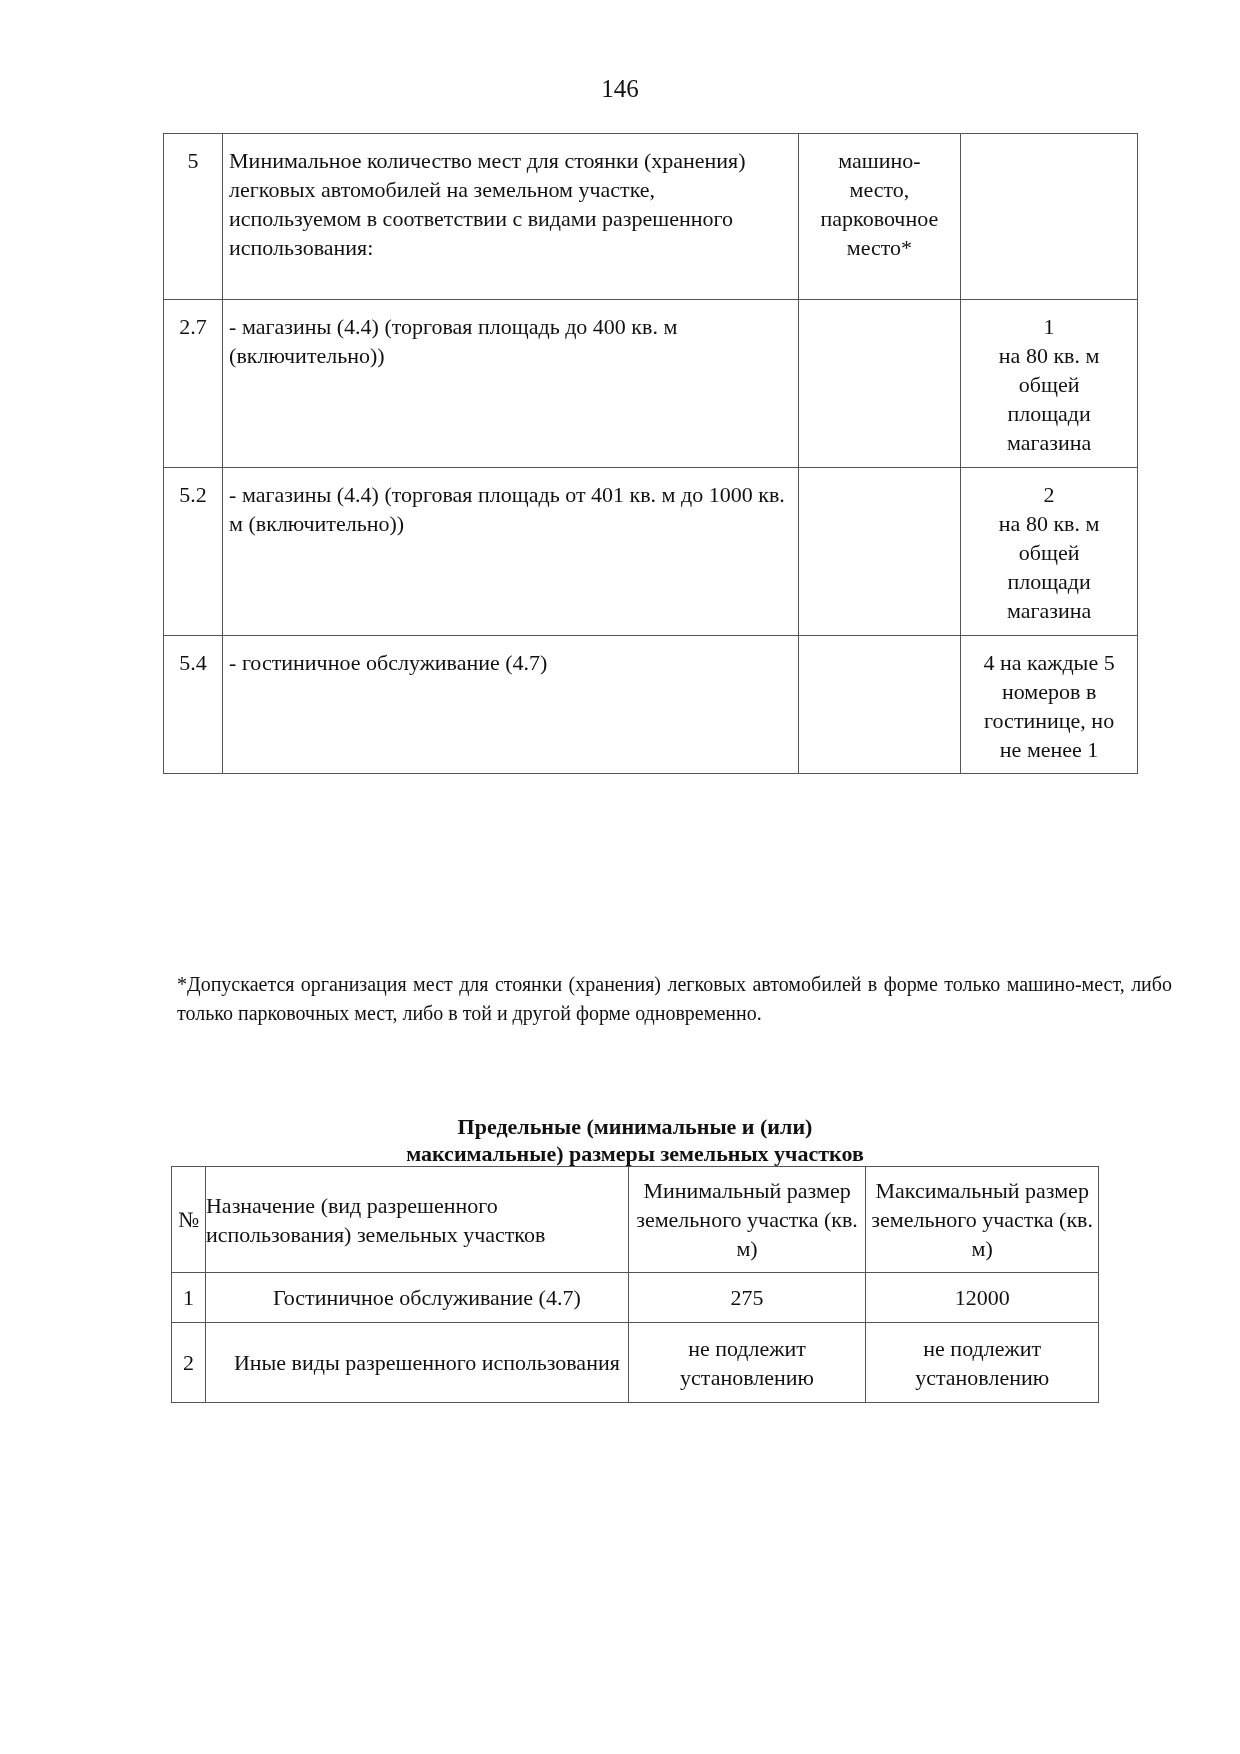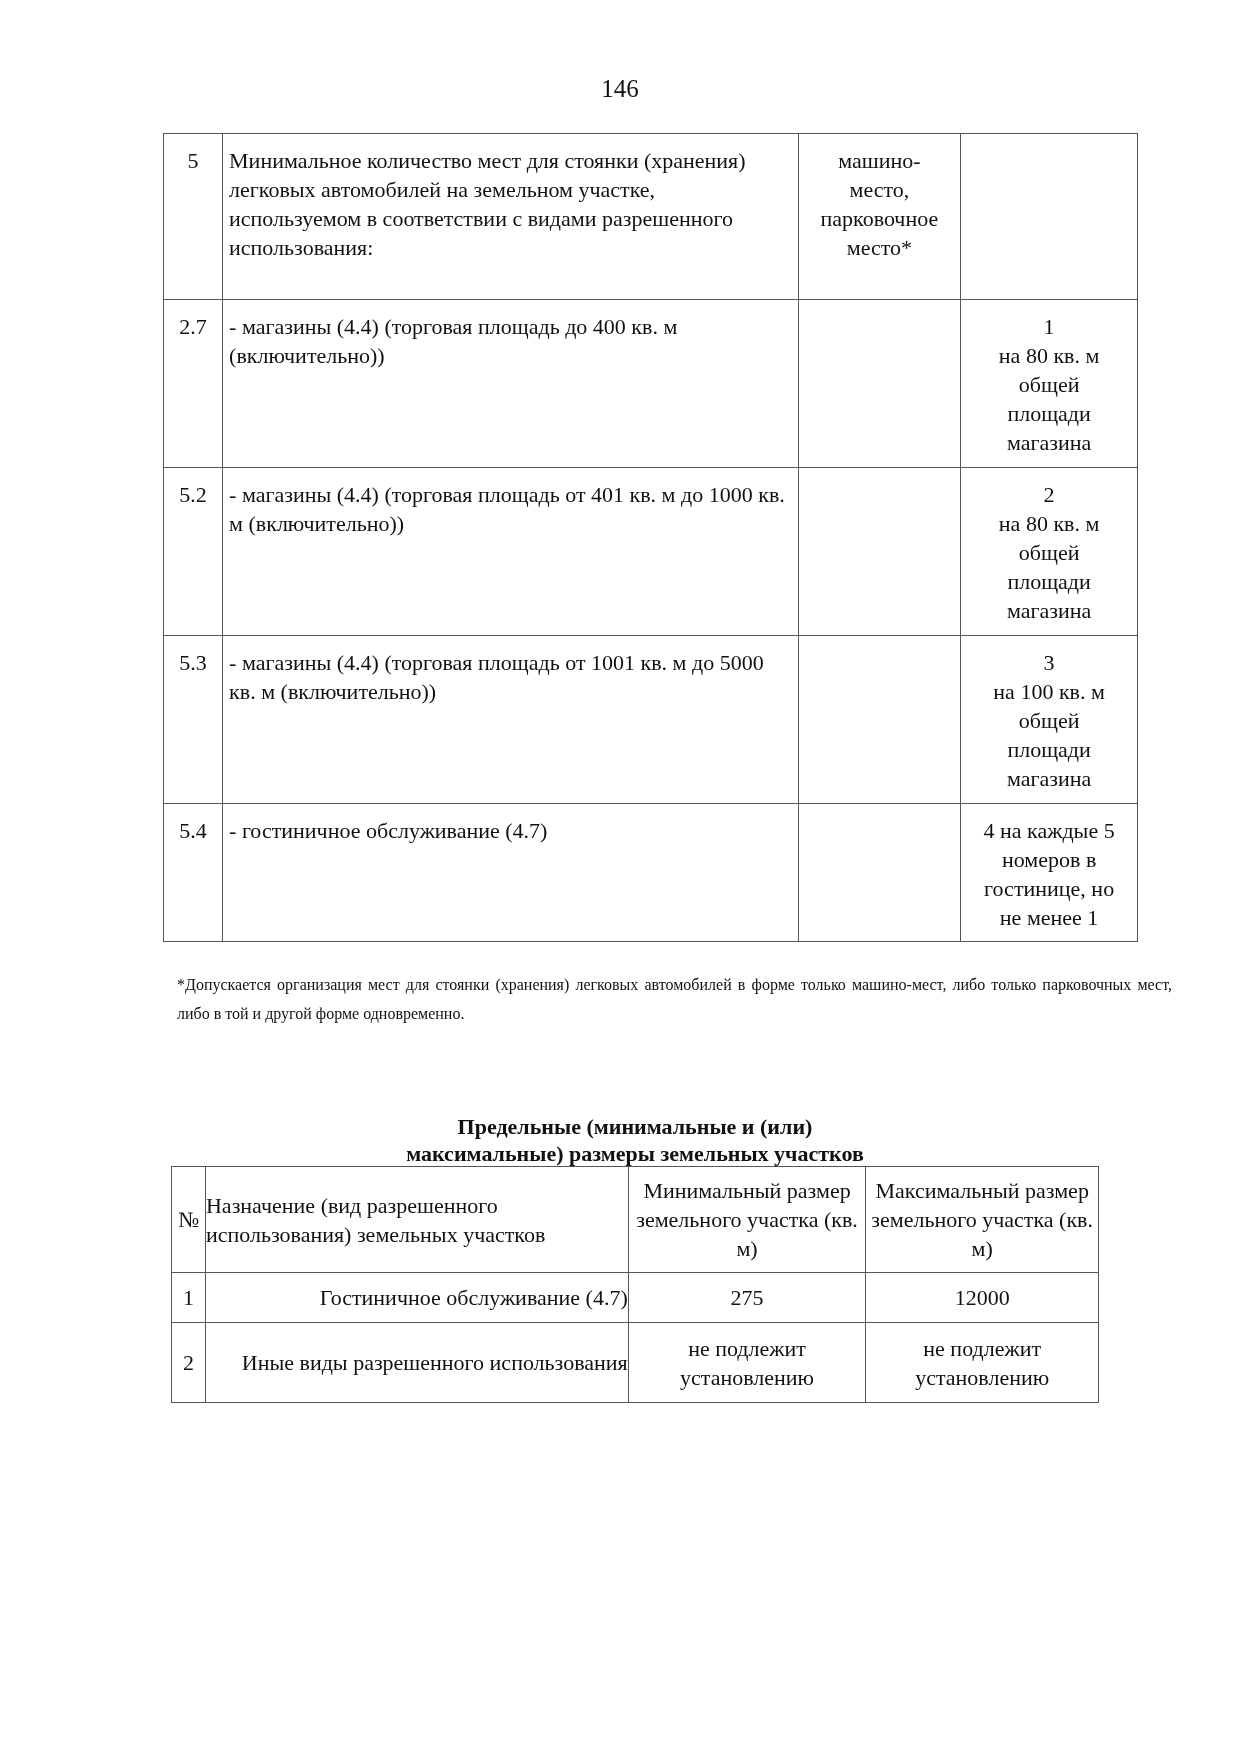--- a/index.html
+++ b/index.html
@@ -19,37 +19,37 @@
     .t1 td.name { width: 575px; padding: 12px 6px 0 6px; }
     .t1 td.unit { width: 163px; text-align: center; padding-top: 12px; }
     .t1 td.val { width: 178px; text-align: center; padding-top: 12px; }
     .t1 tr.r0 td { height: 153px; }
     .t1 tr.r1 td, .t1 tr.r2 td, .t1 tr.r3 td { height: 155px; }
     .t1 tr.r4 td { height: 125px; }
     .line { display: block; }
 
     .footnote {
       position: absolute; left: 177px; top: 970px; width: 995px;
-      font-size: 16px; line-height: 29px; text-align: justify;
+      font-size: 20px; line-height: 29px; text-align: justify;
       text-align-last: left;
     }
     .title2 {
       position: absolute; left: 0; width: 1270px; top: 1113px;
       text-align: center; font-size: 22px; line-height: 27px; font-weight: bold;
     }
     .t2 { left: 171px; top: 1166px; width: 928px; font-size: 22px; line-height: 29px; }
     .t2 th { font-weight: normal; text-align: left; vertical-align: middle; }
     .t2 .c-num { width: 34px; text-align: center; }
     .t2 .c-name { width: 424px; }
     .t2 .c-min { width: 245px; text-align: center; }
     .t2 .c-max { width: 239px; text-align: center; }
     .t2 tr.head th { height: 105px; }
     .t2 tr.row1 td { height: 49px; vertical-align: middle; }
     .t2 tr.row2 td { height: 79px; vertical-align: middle; }
-    .t2 td.c-name { padding-left: 20px; text-align: right; }
+    .t2 td.c-name { padding-left: 20px; text-align: center; }
   </style>
 </head>
 <body>
 
 <div class="page-number">146</div>
 
 <table class="t1">
   <tbody>
       <tr class="r0">
     <td class="num">5</td>
@@ -74,32 +74,20 @@
       <span class="line">магазина</span>
     </td>
   </tr>
   <tr class="r2">
     <td class="num">5.2</td>
     <td class="name">- магазины (4.4)  (торговая площадь от 401 кв. м до 1000 кв. м (включительно))</td>
     <td class="unit"></td>
     <td class="val">
       <span class="line">2</span>
       <span class="line">на 80 кв. м</span>
-      <span class="line">общей</span>
-      <span class="line">площади</span>
-      <span class="line">магазина</span>
-    </td>
-  </tr>
-  <tr class="r3">
-    <td class="num">5.3</td>
-    <td class="name">- магазины (4.4)  (торговая площадь от 1001 кв. м до 5000 кв. м (включительно))</td>
-    <td class="unit"></td>
-    <td class="val">
-      <span class="line">3</span>
-      <span class="line">на 100 кв. м</span>
       <span class="line">общей</span>
       <span class="line">площади</span>
       <span class="line">магазина</span>
     </td>
   </tr>
   <tr class="r4">
     <td class="num">5.4</td>
     <td class="name">- гостиничное обслуживание (4.7)</td>
     <td class="unit"></td>
     <td class="val">

